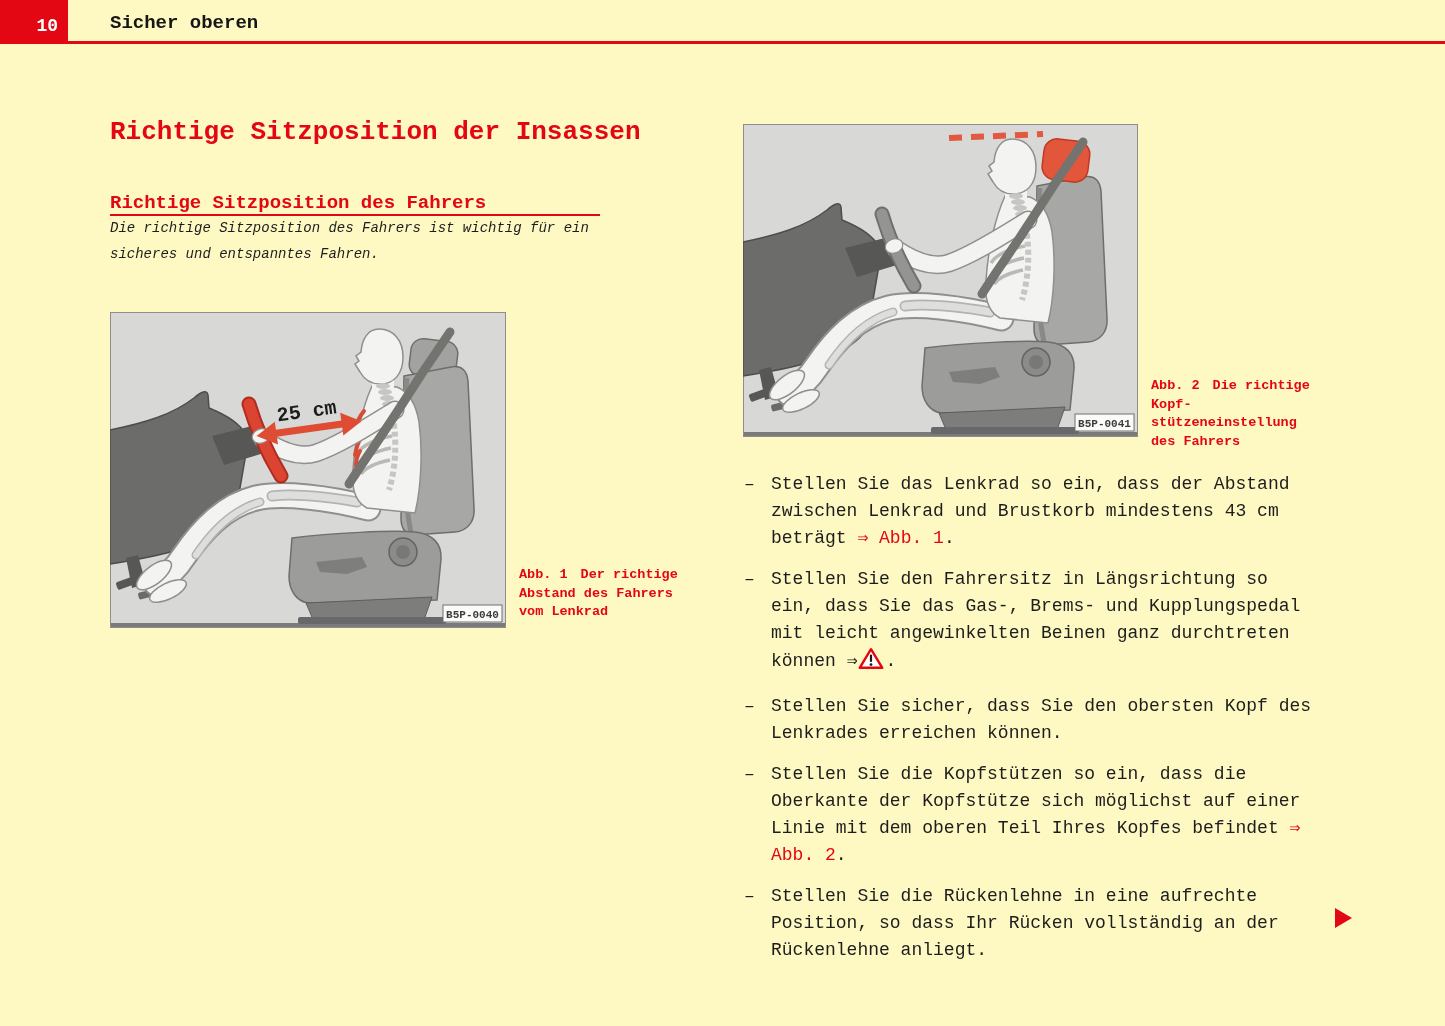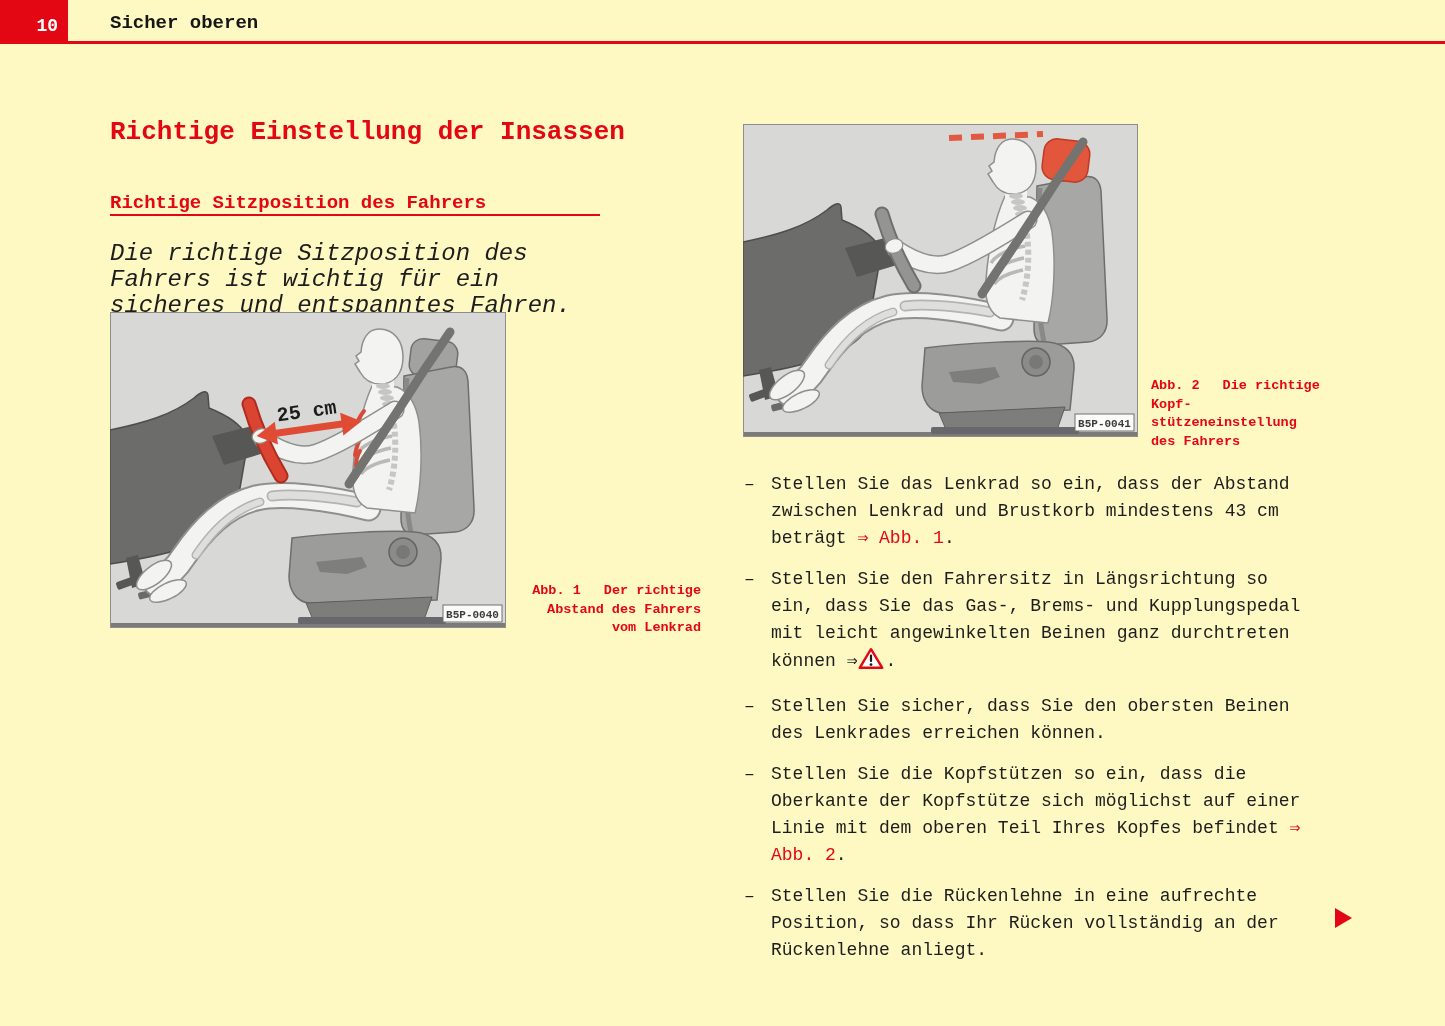--- a/index.html
+++ b/index.html
@@ -6,49 +6,49 @@
   .page{position:relative;width:1445px;height:1026px;background:#fef9c3;
         font-family:Liberation Mono, monospace;color:#1d1d1d;overflow:hidden;}
   .pagenum-block{position:absolute;left:0;top:0;width:68px;height:41px;background:#e30613;
         color:#fff;font-weight:bold;font-size:18px;display:flex;align-items:flex-end;
         justify-content:flex-end;padding:0 10px 5px 0;box-sizing:border-box;}
   .chapter-title{position:absolute;left:110px;top:12px;font-size:19px;font-weight:bold;color:#161616;}
   .header-rule{position:absolute;left:0;top:41px;width:1445px;height:3px;background:#e30613;}
   .h1{position:absolute;left:110px;top:117px;font-size:26px;font-weight:bold;color:#e30613;}
   .h2{position:absolute;left:110px;top:192px;font-size:19px;font-weight:bold;color:#e30613;}
   .h2-rule{position:absolute;left:110px;top:214px;width:490px;height:2px;background:#e30613;}
-  .intro{position:absolute;left:110px;top:241px;width:480px;font-size:24px;font-style:italic;
+  .intro{position:absolute;left:110px;top:215px;width:480px;font-size:14px;font-style:italic;
         line-height:26px;color:#1d1d1d;}
   .figwrap1{position:absolute;left:110px;top:312px;}
   .figwrap2{position:absolute;left:743px;top:124px;}
   .caption{color:#e30613;font-weight:bold;font-size:13.5px;line-height:18.5px;}
-  .caption1{position:absolute;left:519px;top:582px;width:182px;text-align:right;}
+  .caption1{position:absolute;left:519px;top:566px;width:182px;}
   .caption2{position:absolute;left:1151px;top:377px;width:176px;}
-  .cap-label{margin-right:23px;}
+  .cap-label{margin-right:13px;}
   .rightcol{position:absolute;left:744px;top:471px;width:625px;font-size:18px;line-height:27px;color:#1d1d1d;}
   .para{margin:0 0 14px 0;width:562px;}
   ul.bullets{list-style:none;margin:0;padding:0;width:570px;}
   .bullets li{position:relative;padding-left:27px;margin-bottom:14px;width:543px;}
   .bullets .dash{position:absolute;left:0;top:0;}
   .ref{color:#e30613;}
   .warning-icon{display:inline-block;vertical-align:-4px;margin:0 1px;}
   .cont-arrow{position:absolute;left:1335px;top:908px;line-height:0;}
 </style>
 </head>
 <body>
 
 <div class="page">
 
   <div class="pagenum-block">
     <span>10</span>
   </div>
   <div class="chapter-title">Sicher oberen</div>
   <div class="header-rule"></div>
 
-  <div class="h1">Richtige Einstellung der Insassen</div>
+  <div class="h1">Richtige Sitzposition der Insassen</div>
   <div class="h2">Richtige Sitzposition des Fahrers</div>
   <div class="h2-rule"></div>
   <div class="intro">Die richtige Sitzposition des Fahrers ist wichtig für ein sicheres und entspanntes Fahren.</div>
 
   <div class="figwrap1">
     <svg width="396" height="316" viewBox="0 0 396 316">
       <rect x="0.5" y="0.5" width="395" height="315" fill="#d8d8d6" stroke="#8d8d8b"></rect>
       <rect x="1" y="311" width="394" height="4" fill="#7a7a78"></rect>
       <g>
         <path d="M0,118 C34,111 62,103 84,86 C91,80 97,77 98,83 L99,96 C114,102 130,111 136,123 C140,131 139,139 135,147 L126,199 C116,229 64,242 0,252 Z" fill="#6c6c6a" stroke="#4d4d4b" stroke-width="1.5"></path>
@@ -200,21 +200,21 @@
         <span class="dash">–</span><span>Stellen Sie das Lenkrad so ein, dass der Abstand zwischen Lenkrad und Brustkorb mindestens 43 cm beträgt </span><span class="ref">⇒ Abb. 1</span><span>.</span>
       </li>
       <li>
         <span class="dash">–</span><span>Stellen Sie den Fahrersitz in Längsrichtung so ein, dass Sie das Gas-, Brems- und Kupplungspedal mit leicht angewinkelten Beinen ganz durchtreten können </span><span>⇒</span><span class="warning-icon"><svg width="26" height="23" viewBox="0 0 26 23">
               <path d="M13 2.2 L24.3 20.8 L1.7 20.8 Z" fill="#ffffff" stroke="#e30613" stroke-width="2.4" stroke-linejoin="round"></path>
               <rect x="11.9" y="7.5" width="2.2" height="7.5" rx="1" fill="#1a1a1a"></rect>
               <circle cx="13" cy="17.6" r="1.4" fill="#1a1a1a"></circle>
             </svg></span><span>.</span>
       </li>
       <li>
-        <span class="dash">–</span><span>Stellen Sie sicher, dass Sie den obersten Beinen des Lenkrades erreichen können.</span>
+        <span class="dash">–</span><span>Stellen Sie sicher, dass Sie den obersten Kopf des Lenkrades erreichen können.</span>
       </li>
       <li>
         <span class="dash">–</span><span>Stellen Sie die Kopfstützen so ein, dass die Oberkante der Kopf­stütze sich möglichst auf einer Linie mit dem oberen Teil Ihres Kopfes befindet </span><span class="ref">⇒ Abb. 2</span><span>.</span>
       </li>
       <li>
         <span class="dash">–</span><span>Stellen Sie die Rückenlehne in eine aufrechte Position, so dass Ihr Rücken vollständig an der Rückenlehne anliegt.</span>
       </li>
     </ul>
   </div>
 

